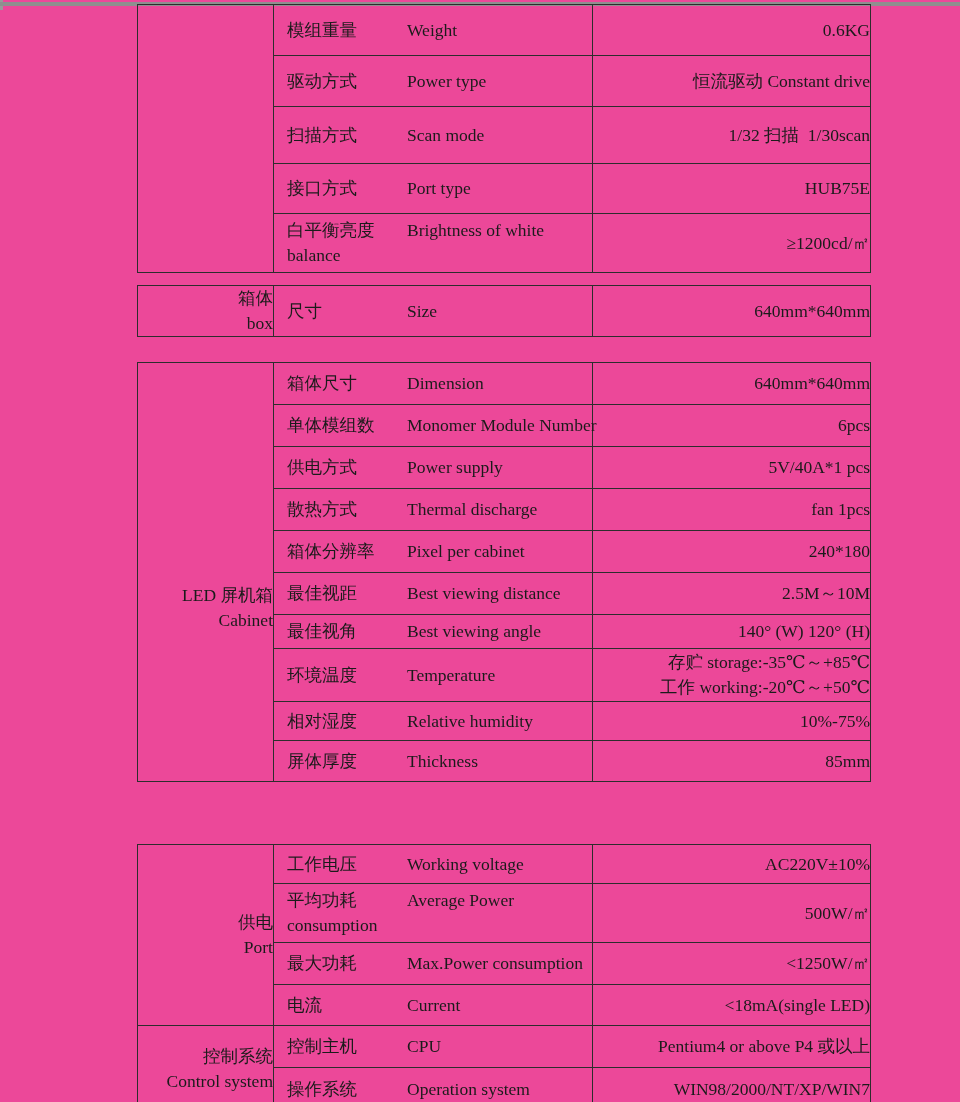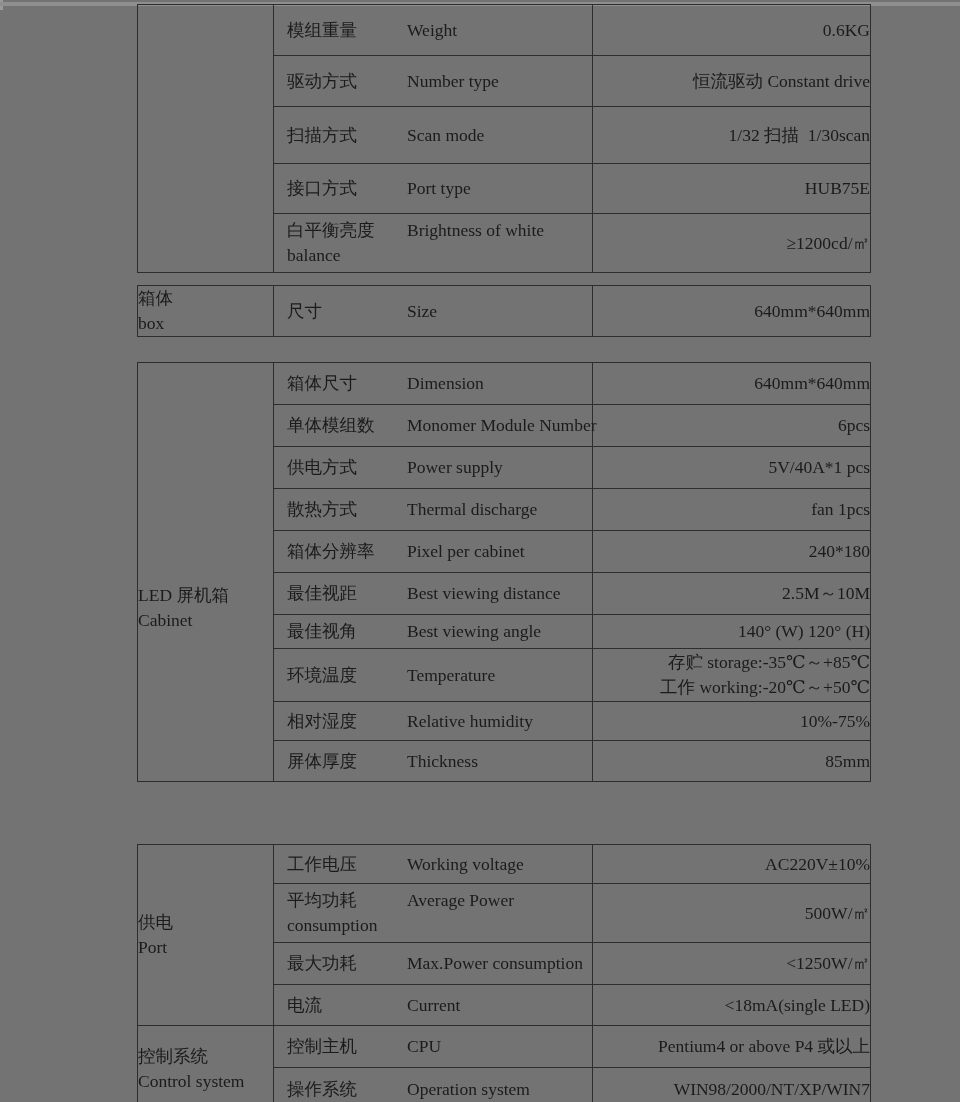--- a/index.html
+++ b/index.html
@@ -1,21 +1,21 @@
 <!DOCTYPE html>
 <html><head>
 <meta charset="utf-8">
 <style>
   html, body { margin: 0; padding: 0; }
   body { background: #ffffff; }
   #page {
     position: relative;
     width: 960px;
     height: 1102px;
-    background: #737373;
+    background: #ec4899;
     overflow: hidden;
     font-family: "Liberation Serif", "DejaVu Serif", serif;
     color: #1b1b1b;
   }
   .top-band {
     position: absolute;
     left: 0; top: 2px;
     width: 960px; height: 4px;
     background: #8f8f8f;
   }
@@ -32,21 +32,21 @@
     border-collapse: collapse;
     table-layout: fixed;
   }
   table.spec td {
     border: 1.5px solid #2d2d2d;
     padding: 0;
     font-size: 17.5px;
     vertical-align: middle;
   }
   td.cat {
-    text-align: left;
+    text-align: right;
     line-height: 24px;
   }
   td.cat .cat-cn, td.cat .cat-en { line-height: 25px; }
   td.cat.cat-offset { padding-top: 72px; }
   td.lab { }
   .labwrap {
     display: flex;
     align-items: baseline;
     padding: 4px 4px 4px 13px;
     line-height: 25px;
@@ -98,21 +98,21 @@
         </div>
       </td>
       <td class="val">
             <div>0.6KG</div>
           </td>
     </tr>
     <tr style="height:51px">
       <td class="lab">
         <div class="labwrap">
           <span class="cn">驱动方式</span>
-          <span class="en">Number type</span>
+          <span class="en">Power type</span>
         </div>
       </td>
       <td class="val">
             <div>恒流驱动 Constant drive</div>
           </td>
     </tr>
     <tr style="height:57px">
       <td class="lab">
         <div class="labwrap">
           <span class="cn">扫描方式</span>

